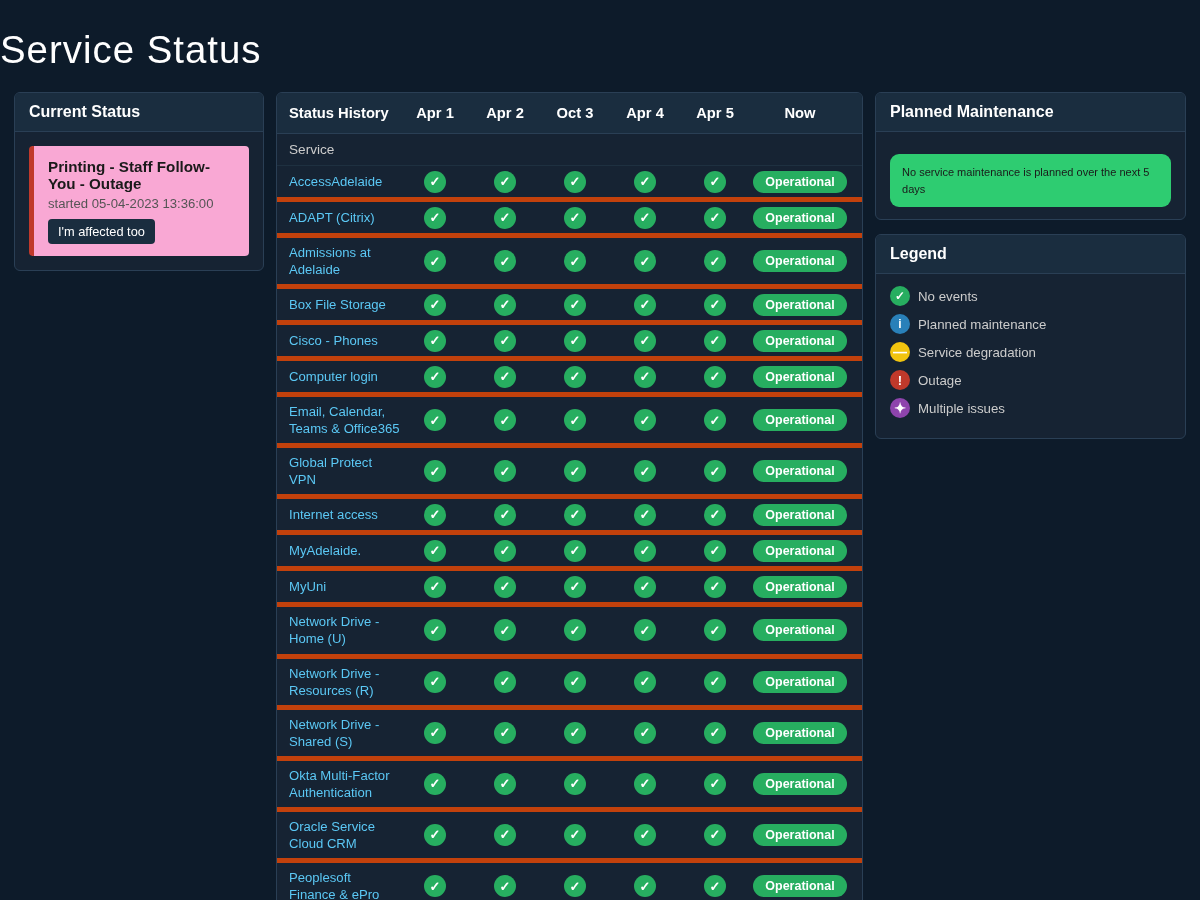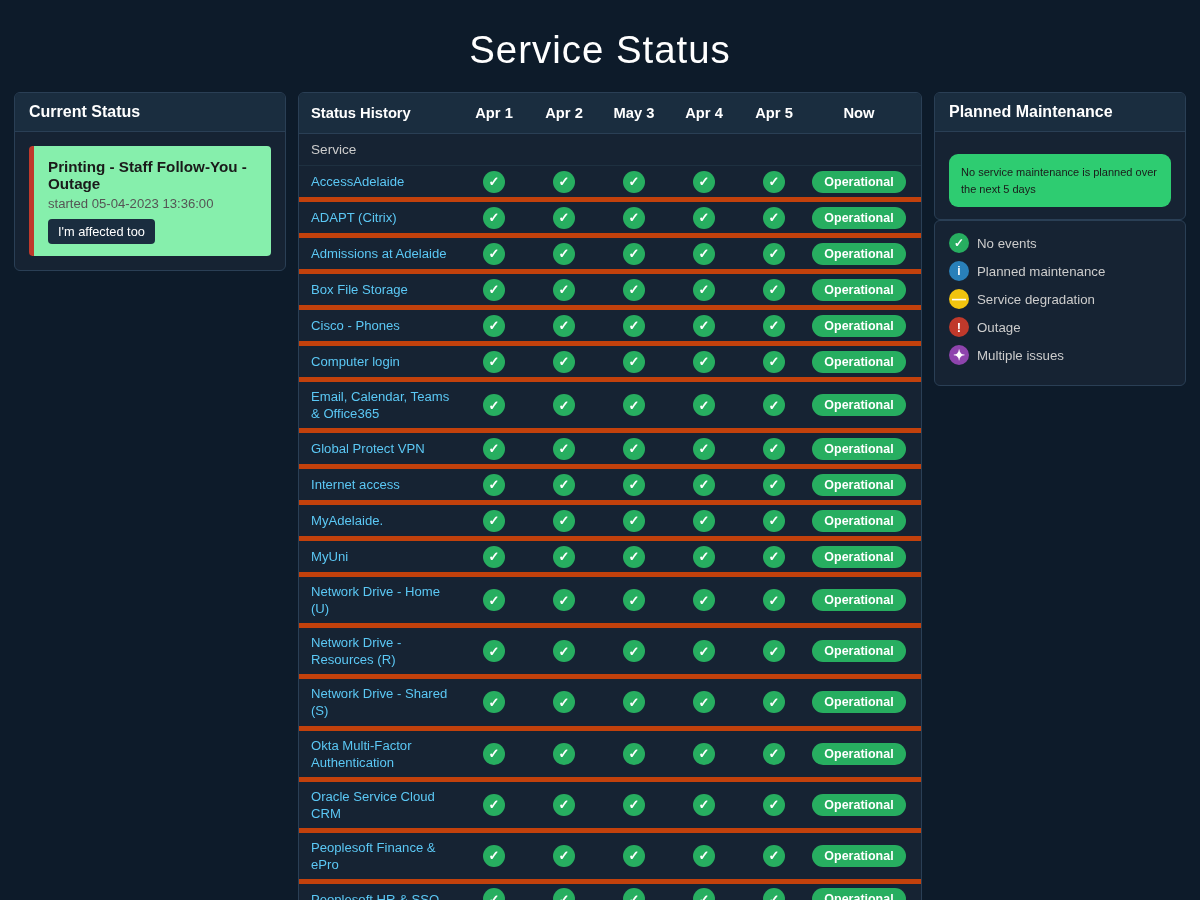--- a/index.html
+++ b/index.html
@@ -4,52 +4,51 @@
   <style>
     * { box-sizing: border-box; margin: 0; padding: 0; }
     body {
       background-color: #0d1b2a;
       font-family: Arial, sans-serif;
       color: #fff;
       min-height: 900px;
       width: 1200px;
     }
     h1.page-title {
-      text-align: center;
       font-size: 2.4em;
       padding: 28px 0 20px;
       font-weight: 300;
       letter-spacing: 1px;
     }
     .main-layout {
       display: flex;
       gap: 12px;
       padding: 0 14px 20px;
       align-items: flex-start;
     }
     
     .current-status-panel {
-      width: 272px;
+      width: 250px;
       flex-shrink: 0;
       background: #162333;
       border: 1px solid #2a3f55;
       border-radius: 6px;
       overflow: hidden;
     }
     .panel-header {
       background: #1a2d3f;
       border-bottom: 1px solid #2a3f55;
       padding: 10px 14px;
       font-size: 1em;
       font-weight: bold;
       color: #fff;
     }
     .outage-card {
       margin: 14px;
-      background: #86efac;
+      background: #f9a8d4;
       border-left: 5px solid #c0392b;
       border-radius: 4px;
       padding: 12px 12px 12px 14px;
       color: #333;
     }
     .outage-card .outage-title {
       font-weight: bold;
       font-size: 0.95em;
       color: #1a1a1a;
       margin-bottom: 4px;
@@ -136,24 +135,25 @@
       color: #fff;
       border-radius: 20px;
       padding: 4px 12px;
       font-size: 0.78em;
       font-weight: bold;
       text-align: right;
       white-space: nowrap;
     }
     
     .right-column {
-      width: 252px;
+      width: 311px;
       flex-shrink: 0;
       display: flex;
       flex-direction: column;
+      gap: 14px;
     }
     .planned-panel {
       background: #162333;
       border: 1px solid #2a3f55;
       border-radius: 6px;
       overflow: hidden;
     }
     .planned-panel .panel-header {
       background: #1a2d3f;
     }
@@ -239,21 +239,21 @@
       <div class="outage-sub">started 05-04-2023 13:36:00</div>
       <button class="affected-btn">I'm affected too</button>
     </div>
   </div>
 
   <div class="status-table-panel">
     <div class="table-header-row">
       <div class="col-label">Status History</div>
       <div class="col-label center">Apr 1</div>
       <div class="col-label center">Apr 2</div>
-      <div class="col-label center">May 3</div>
+      <div class="col-label center">Oct 3</div>
       <div class="col-label center">Apr 4</div>
       <div class="col-label center">Apr 5</div>
       <div class="col-label center">Now</div>
     </div>
     <div class="service-label-row">Service</div>
     <div id="services-container">
         <div class="table-data-row">
           <div class="service-name">AccessAdelaide</div>
           <div class="status-cell">
             <span class="check-icon">✓</span>
@@ -640,20 +640,21 @@
   <div class="right-column">
 
     <div class="planned-panel">
       <div class="panel-header">Planned Maintenance</div>
       <div class="planned-body">
         <div class="no-maintenance-box">No service maintenance is planned over the next 5 days</div>
       </div>
     </div>
 
     <div class="legend-panel">
+      <div class="panel-header">Legend</div>
       <div class="legend-body">
         <div class="legend-item">
           <span class="legend-icon-check">✓</span>
           <span>No events</span>
         </div>
         <div class="legend-item">
           <span class="legend-icon-info">i</span>
           <span>Planned maintenance</span>
         </div>
         <div class="legend-item">

